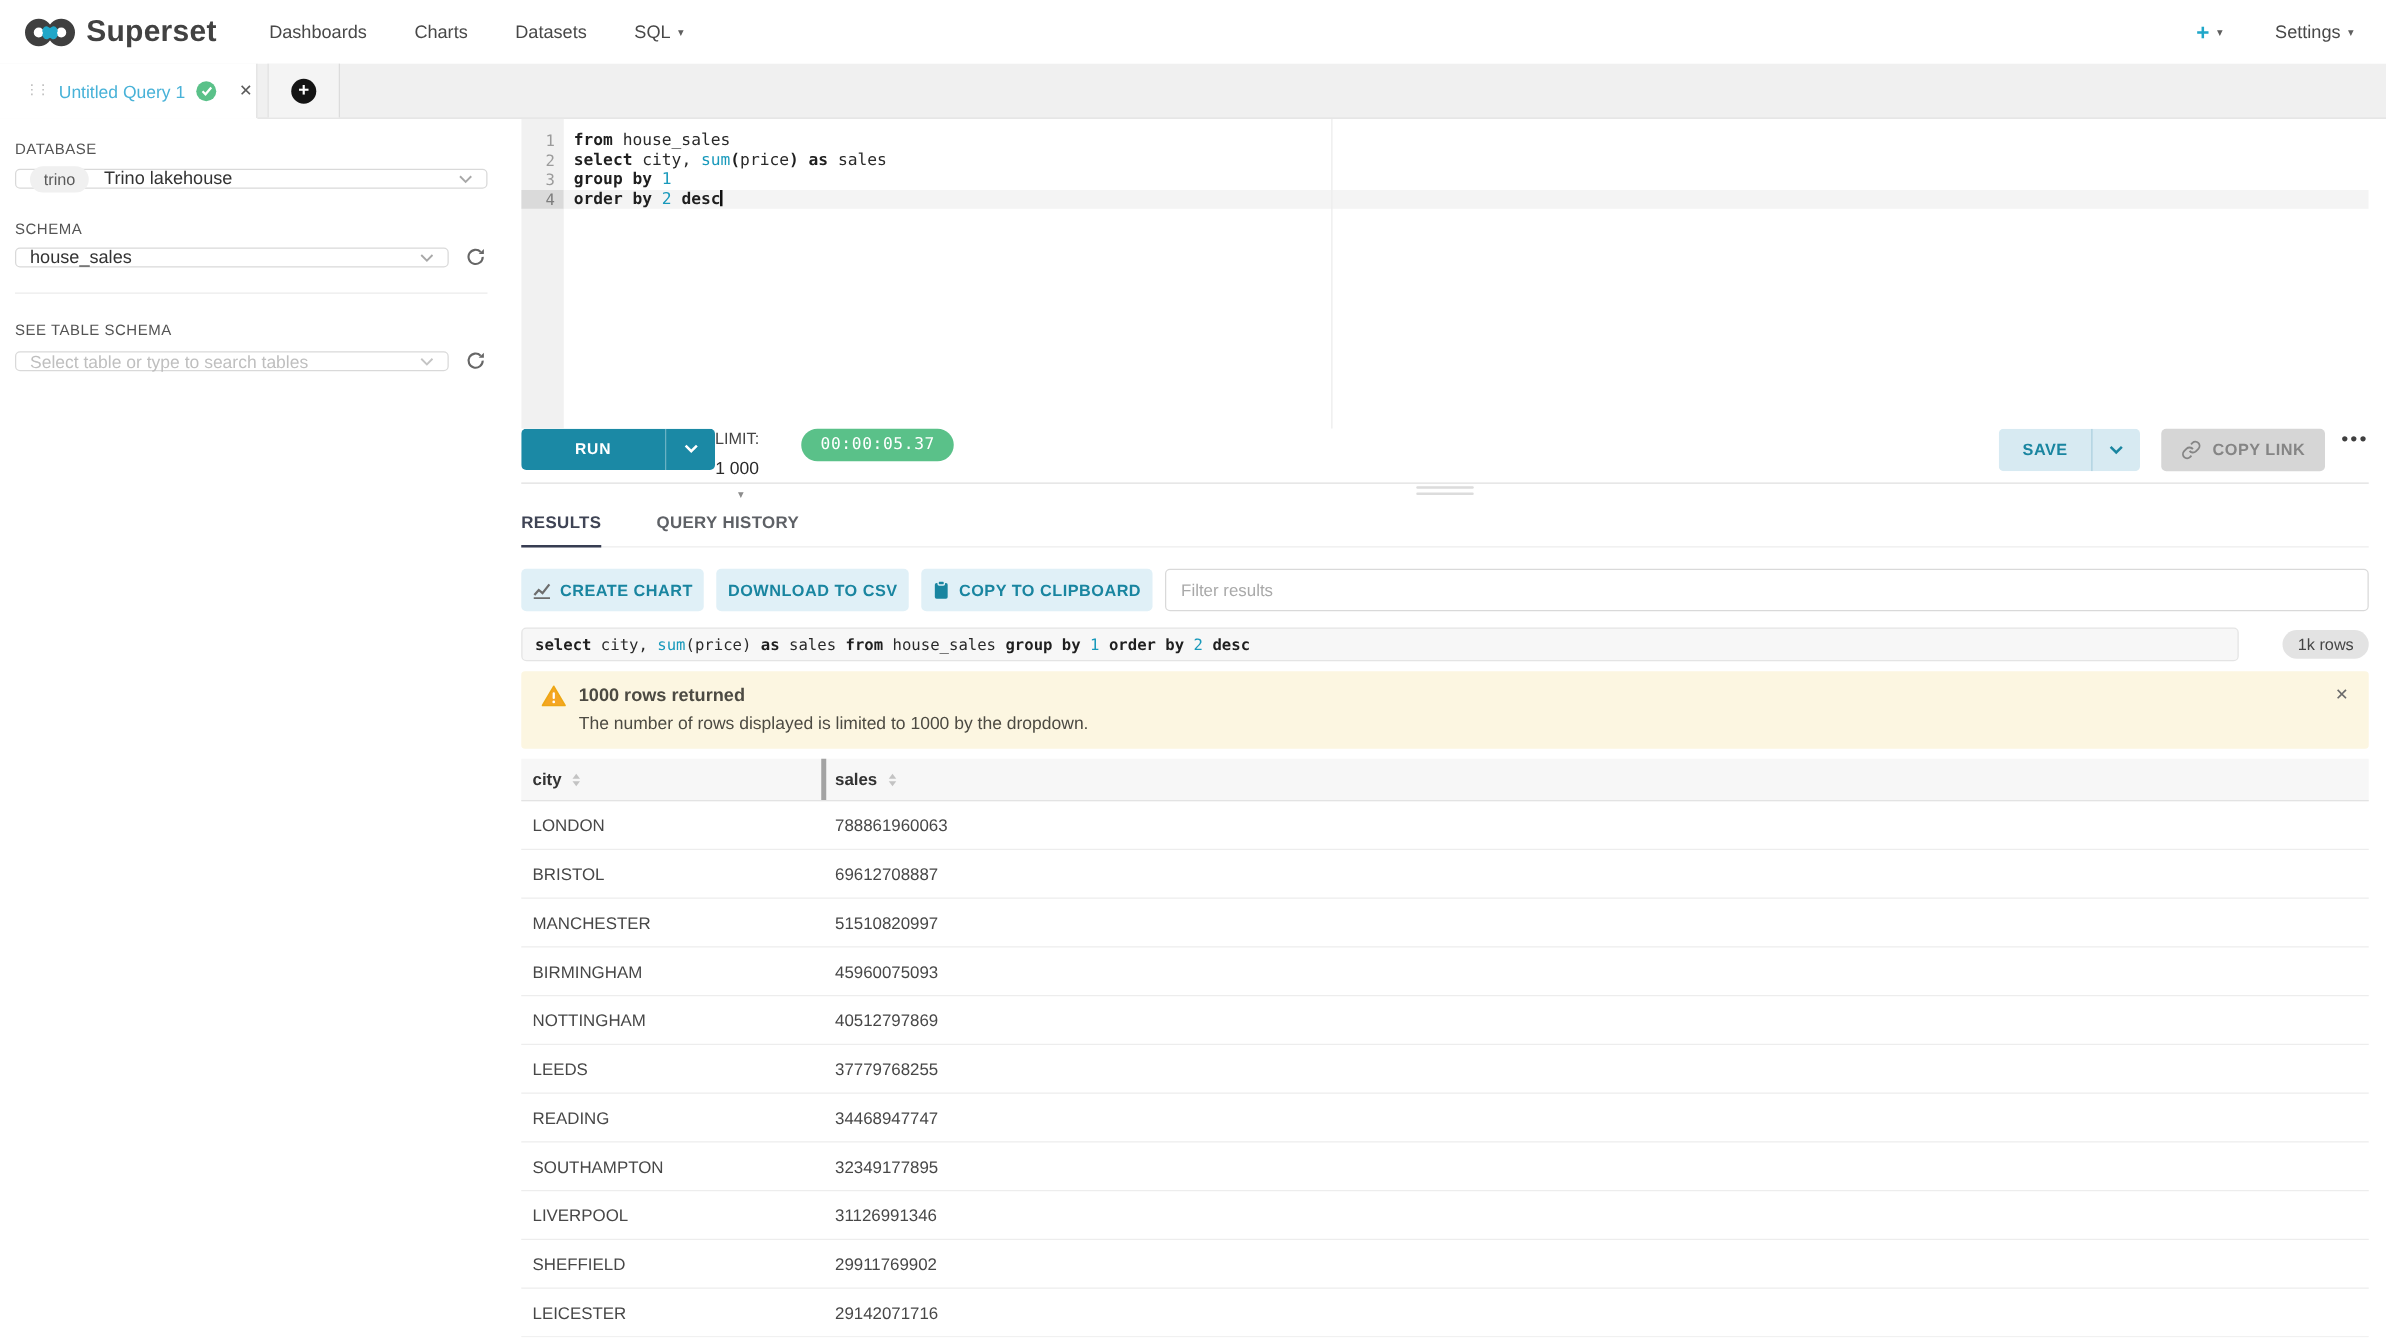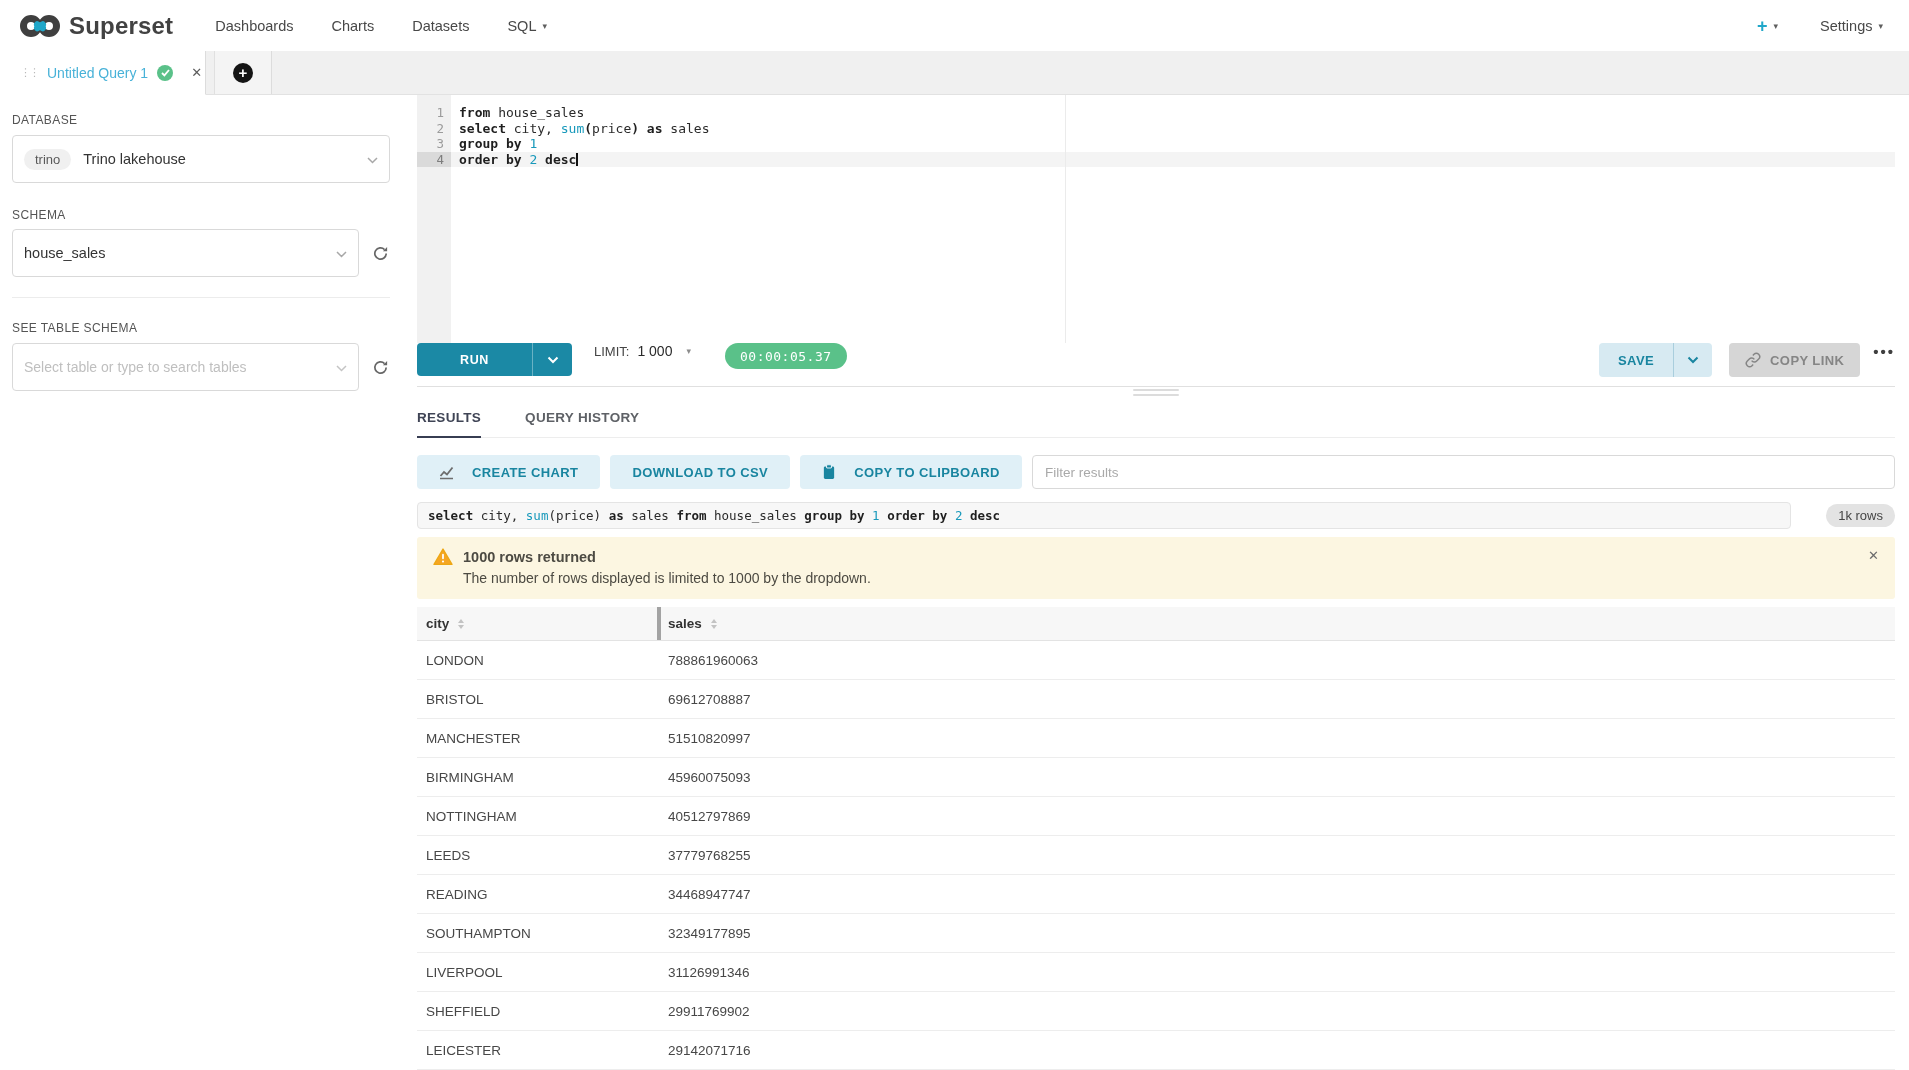--- a/index.html
+++ b/index.html
@@ -26,21 +26,21 @@
   .check-badge { width:16px; height:16px; border-radius:50%; background:#5ac189; display:flex; align-items:center; justify-content:center; }
   .qtab-close { color:#5c5c5c; font-size:13px; margin-left:9px; cursor:pointer; }
   .addtab { width:58px; margin-left:8px; background:#f4f4f4; border-left:1px solid #e0e0e0; border-right:1px solid #dcdcdc; display:flex; align-items:center; justify-content:center; }
   .addtab-btn { width:20px; height:20px; border-radius:50%; background:#141414; color:#fff; font-size:15px; line-height:19px; text-align:center; font-weight:bold; cursor:pointer; }
 
   
   .main { display:flex; height:975px; }
   .sidebar { width:402px; padding:15px 12px 0 12px; flex:none; }
   .side-label { font-size:12px; color:#545454; letter-spacing:.4px; }
   .side-row { display:flex; align-items:center; margin-top:7px; }
-  .select { height:48px; border:1px solid #d9d9d9; border-radius:4px; background:#fff; display:flex; align-items:center; padding:0 11px; flex:1; cursor:pointer; }
+  .select { height:16px; border:1px solid #d9d9d9; border-radius:4px; background:#fff; display:flex; align-items:center; padding:0 11px; flex:1; cursor:pointer; }
   .pill { background:#f0f0f0; border-radius:12px; padding:3px 11px; font-size:13px; color:#5a5a5a; margin-right:12px; }
   .select-value { font-size:14.5px; color:#333; }
   .select-placeholder { font-size:14px; color:#bfbfbf; }
   .select .chev { margin-left:auto; }
   .icon-btn { margin-left:11px; width:20px; flex:none; display:flex; align-items:center; justify-content:center; cursor:pointer; }
   .side-div { border-top:1px solid #ececec; margin:20px 0; }
   .mt25 { margin-top:25px; display:block; }
 
   
   .content { flex:1; display:flex; flex-direction:column; padding:0 14px 0 15px; min-width:0; }
@@ -56,42 +56,42 @@
   .tok-fn { color:#1899bb; }
   .tok-num { color:#1899bb; }
   .cursor { display:inline-block; width:2px; height:13px; background:#111; vertical-align:-2px; }
   .print-margin { position:absolute; left:614px; top:0; bottom:0; width:1px; background:#ebebeb; }
 
   
   .toolbar { height:44px; display:flex; align-items:flex-start; border-bottom:1px solid #e0e0e0; }
   .run-split { display:flex; height:33px; border-radius:4px; overflow:hidden; cursor:pointer; }
   .run-main { background:#1b89a5; color:#fff; font-size:12.5px; font-weight:bold; letter-spacing:.6px; width:115px; display:flex; align-items:center; justify-content:center; }
   .run-caret { background:#1b89a5; width:40px; display:flex; align-items:center; justify-content:center; border-left:1px solid rgba(255,255,255,.35); }
-  .limit { display:flex; align-items:center; margin-left:22px; gap:8px; cursor:pointer; }
+  .limit { display:flex; align-items:center; gap:8px; cursor:pointer;flex-direction:column; }
   .limit-label { font-size:13px; color:#454545; }
   .limit-value { font-size:14px; color:#2a2a2a; }
   .limit .caret { margin-left:6px; color:#8c8c8c; }
   .timer { margin-left:34px; background:#5ac189; color:#fff; border-radius:14px; height:26px; display:flex; align-items:center; padding:0 15px; font-family:"DejaVu Sans Mono", monospace; font-size:13px; letter-spacing:.5px; }
   .tb-spacer { flex:1; }
   .save-split { display:flex; height:34px; border-radius:4px; overflow:hidden; cursor:pointer; }
   .save-main { background:#d7eaf2; color:#1985a0; font-weight:bold; font-size:13px; letter-spacing:.4px; display:flex; align-items:center; padding:0 19px; }
   .save-caret { background:#d7eaf2; width:39px; display:flex; align-items:center; justify-content:center; border-left:1px solid #a9cedd; }
   .copylink { margin-left:17px; background:#d6d6d6; color:#858585; height:34px; border-radius:4px; display:flex; align-items:center; gap:9px; padding:0 16px; font-size:13px; font-weight:bold; letter-spacing:.4px; cursor:pointer; }
   .more-dots { margin-left:13px; color:#3f3f3f; font-size:15px; letter-spacing:2px; font-weight:bold; cursor:pointer; }
 
   .grip { height:12px; display:flex; flex-direction:column; align-items:center; justify-content:center; gap:3px; cursor:row-resize; }
   .grip div { width:46px; height:2px; background:#dcdcdc; border-radius:2px; }
 
   
   .rtabs { height:40px; display:flex; align-items:stretch; gap:44px; border-bottom:1px solid #ededed; }
   .rtab { display:flex; align-items:center; font-size:13.5px; letter-spacing:.3px; cursor:pointer; font-weight:600; color:#5e6166; border-bottom:2px solid transparent; margin-bottom:-1px; }
   .rtab.active { color:#3f4455; border-bottom-color:#373d52; }
 
   .actions { margin-top:17px; display:flex; align-items:center; gap:10px; height:34px; }
-  .act-btn { background:#e0f0f7; color:#1985a0; font-weight:bold; font-size:13px; letter-spacing:.4px; height:34px; border-radius:4px; display:flex; align-items:center; gap:18px; padding:0 22px; cursor:pointer; border:none; }
+  .act-btn { background:#e0f0f7; color:#1985a0; font-weight:bold; font-size:13px; letter-spacing:.4px; height:34px; border-radius:4px; display:flex; align-items:center; gap:7px; padding:0 9px; cursor:pointer; border:none; }
   .filter-input { flex:1; height:34px; border:1px solid #d9d9d9; border-radius:4px; padding:0 12px; font-size:13.5px; color:#444; font-family:"Liberation Sans", sans-serif; }
   .filter-input::placeholder { color:#a9a9a9; }
 
   .qprev-row { margin-top:13px; display:flex; align-items:center; }
   .qbox { width:1374px; height:27px; background:#f7f7f7; border:1px solid #e4e4e4; border-radius:4px; display:flex; align-items:center; padding:0 10px; font-family:"DejaVu Sans Mono", monospace; font-size:12.5px; color:#2a2a2a; white-space:pre; overflow:hidden; }
   .rows-pill { margin-left:auto; background:#e3e3e3; border-radius:13px; padding:4px 12px; font-size:13px; color:#454545; }
 
   .alert { margin-top:8px; background:#fcf6e1; border-radius:3px; padding:11px 16px 13px 16px; position:relative; }
   .alert-title-row { display:flex; align-items:center; gap:10px; }
   .alert-title { font-size:14.5px; font-weight:bold; color:#4c4a42; }

